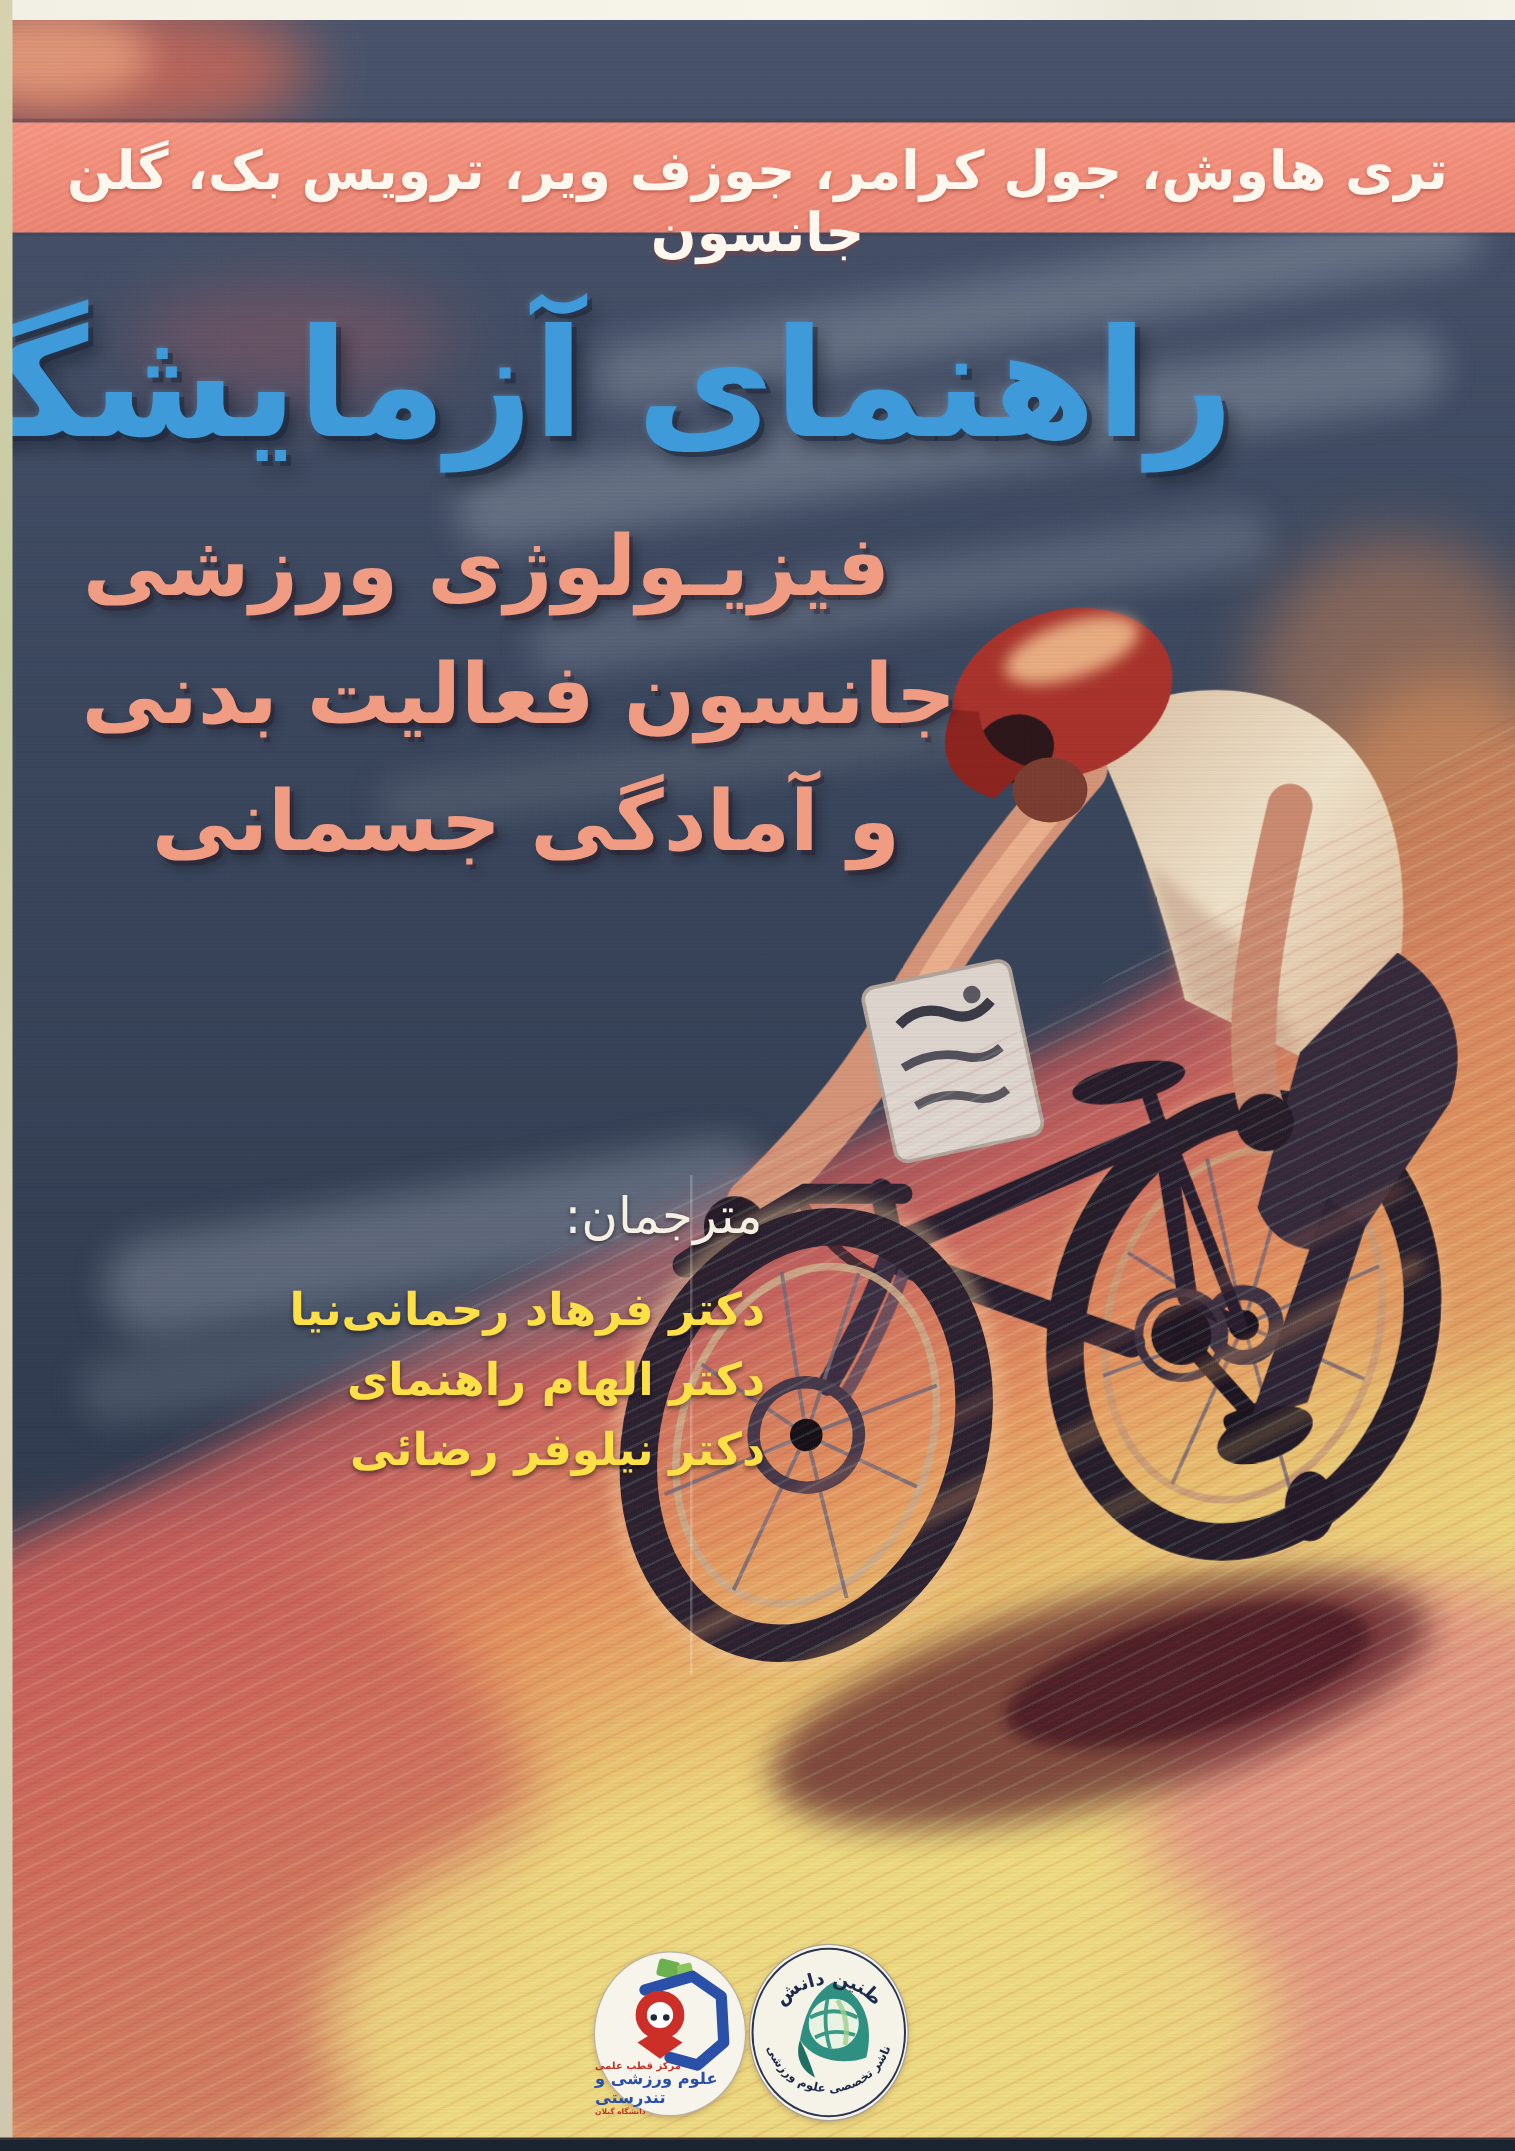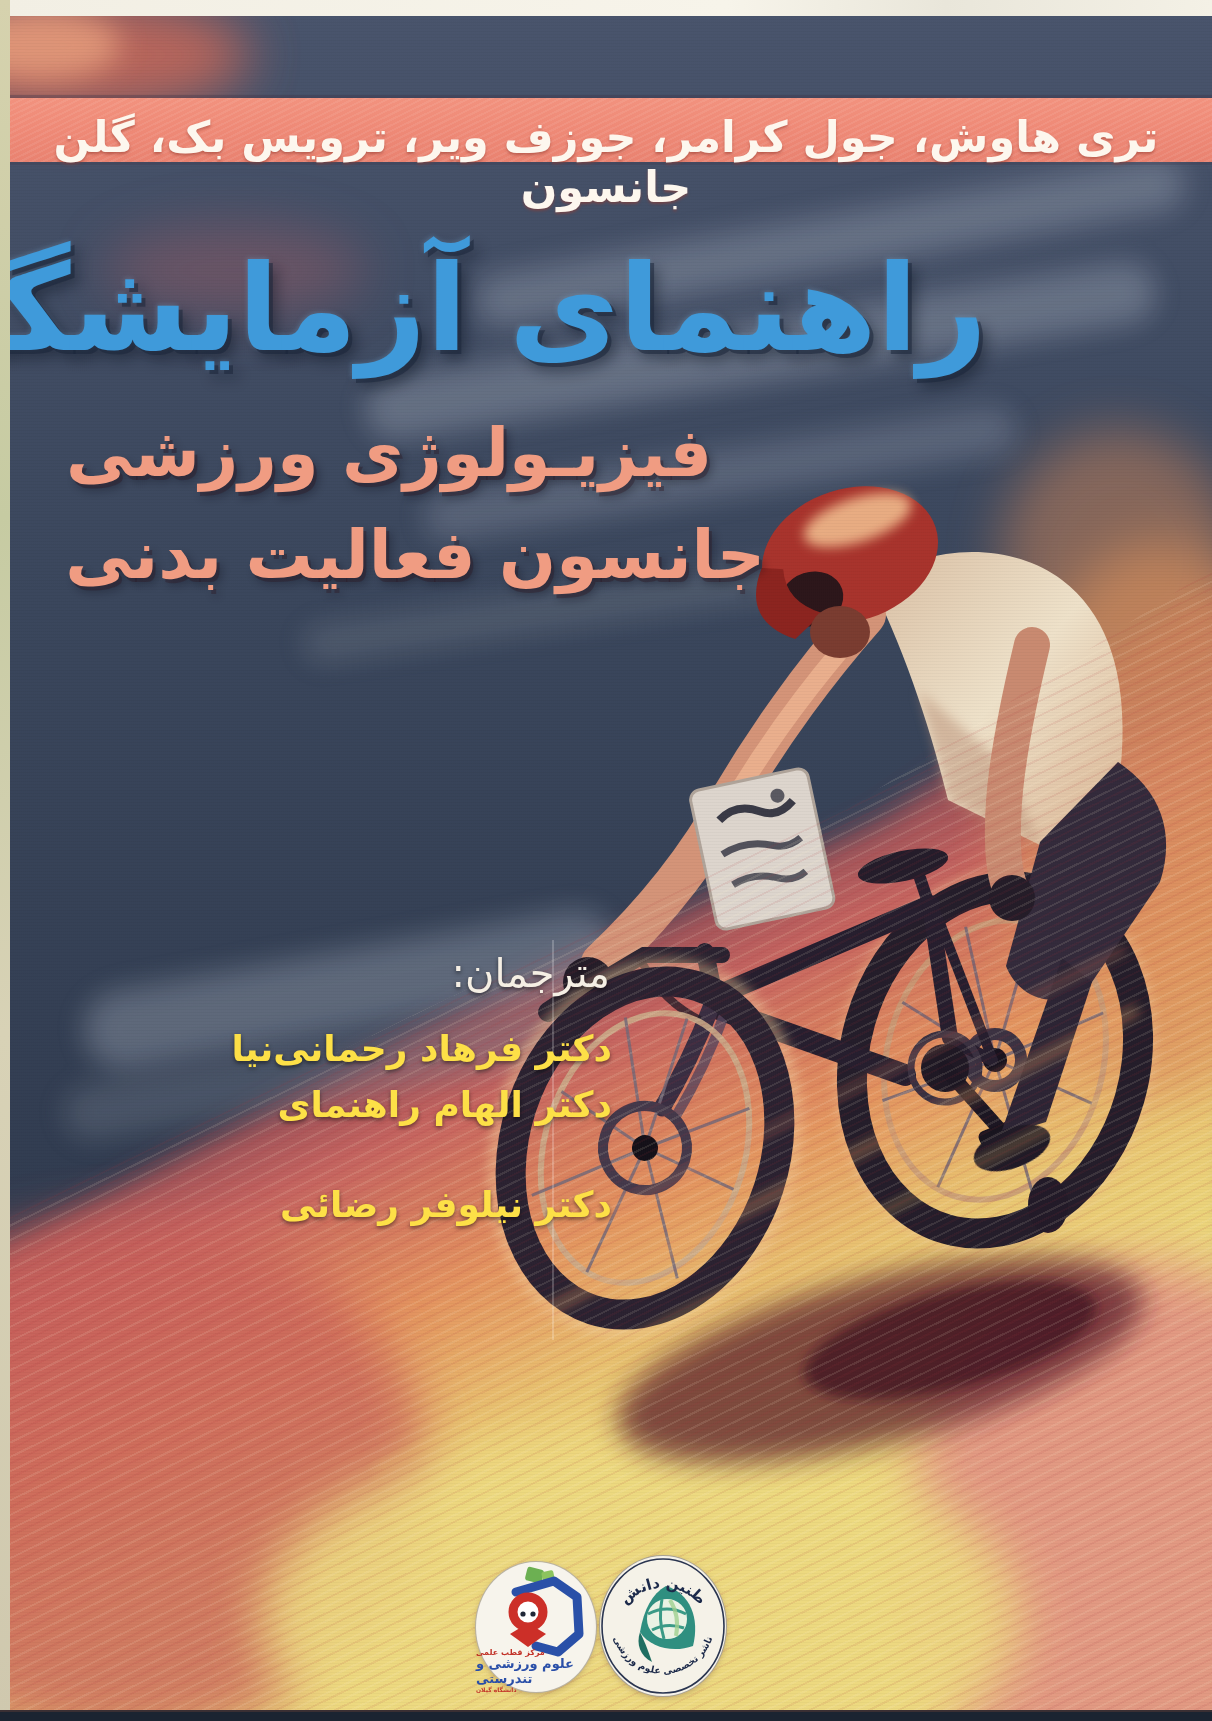--- a/index.html
+++ b/index.html
@@ -17,21 +17,21 @@
   .streaks-warm{position:absolute;inset:0;z-index:1;pointer-events:none;
     background:repeating-linear-gradient(154deg,rgba(255,245,214,.12) 0 2px,rgba(0,0,0,0) 2px 6px,rgba(173,46,56,.10) 6px 8px,rgba(0,0,0,0) 8px 13px);
     -webkit-clip-path:polygon(0 71%,34% 59%,70% 47%,100% 33%,100% 100%,0 100%);
     clip-path:polygon(0 71%,34% 59%,70% 47%,100% 33%,100% 100%,0 100%);opacity:.9;}
   .grain{position:absolute;inset:0;z-index:1;pointer-events:none;opacity:.5;
     background:repeating-linear-gradient(0deg,rgba(0,0,0,.05) 0 1px,rgba(0,0,0,0) 1px 3px),
                repeating-linear-gradient(90deg,rgba(255,255,255,.02) 0 1px,rgba(0,0,0,0) 1px 2px);}
   .scratch{position:absolute;left:552px;top:940px;width:2px;height:400px;background:rgba(255,255,255,.22);z-index:2;}
 
   
-  .banner{position:absolute;left:0;top:98px;width:100%;height:64px;z-index:3;
+  .banner{position:absolute;left:0;top:98px;width:100%;height:88px;z-index:3;
     background:linear-gradient(180deg,#f2927e 0%,#ef8a77 45%,#e98270 100%);
     box-shadow:0 -3px 0 rgba(60,50,70,.35),0 3px 0 rgba(60,50,70,.25);}
   .banner-inner{position:absolute;inset:0;
     background:repeating-linear-gradient(154deg,rgba(255,255,255,.07) 0 2px,rgba(0,0,0,0) 2px 5px);}
   .banner-text{position:absolute;width:100%;top:14px;text-align:center;direction:rtl;
     color:#fdf7ee;font-weight:bold;font-size:43px;letter-spacing:0;
     text-shadow:0 2px 3px rgba(150,60,50,.55);}
 
   
   .title{position:absolute;left:105px;right:225px;top:246px;z-index:3;text-align:center;direction:rtl;
@@ -42,21 +42,21 @@
     text-shadow:3px 4px 0 rgba(44,24,34,.38),5px 6px 9px rgba(10,10,20,.3);}
   .sub1{top:420px;right:500px;}
   .sub2{top:522px;right:447px;}
   .sub3{top:624px;right:492px;}
 
   
   .tr-heading{position:absolute;top:950px;right:602px;z-index:3;direction:rtl;color:#f5efe4;
     font-weight:normal;font-size:40px;text-shadow:0 2px 4px rgba(0,0,0,.5);}
   .tr-name{position:absolute;right:600px;z-index:3;direction:rtl;color:#fde047;font-weight:bold;
     font-size:36px;white-space:nowrap;text-shadow:0 2px 4px rgba(0,0,0,.5);}
-  .n1{top:1028px;} .n2{top:1084px;} .n3{top:1140px;margin-top:44px;}
+  .n1{top:1028px;} .n2{top:1084px;} .n3{top:1140px;}
 
   
   .logo{position:absolute;z-index:4;border-radius:50%;}
   .logo-univ{left:476px;top:1562px;width:120px;height:130px;background:#f7f4ec;
     box-shadow:0 0 0 1px #b9b2a2,0 2px 6px rgba(120,80,60,.4);}
   .logo-univ svg{position:absolute;left:0;top:0;}
   .univ-lines{position:absolute;left:0;right:0;top:86px;text-align:left;direction:rtl;line-height:1.15;}
   .univ-l1{font-size:8px;font-weight:bold;color:#c23228;}
   .univ-l2{font-size:13px;font-weight:bold;color:#2a4fa8;}
   .univ-l3{font-size:6px;font-weight:bold;color:#c23228;}
@@ -233,20 +233,21 @@
 
   <div class="banner">
     <div class="banner-inner"></div>
     <div class="banner-text">تری هاوش، جول کرامر، جوزف ویر، ترویس بک، گلن جانسون</div>
   </div>
 
   <div class="title">راهنمای آزمایشگاه</div>
 
   <div class="subtitle sub1">فیزیـولوژی ورزشی</div>
   <div class="subtitle sub2">جانسون فعالیت بدنی</div>
+  <div class="subtitle sub3">و آمادگی جسمانی</div>
 
   <div class="tr-heading">مترجمان:</div>
   <div class="tr-name n1">دکتر فرهاد رحمانی‌نیا</div>
   <div class="tr-name n2">دکتر الهام راهنمای</div>
   <div class="tr-name n3">دکتر نیلوفر رضائی</div>
 
   <div class="logo logo-univ">
     <svg width="120" height="130" viewBox="0 0 120 130" aria-hidden="true">
       <rect x="50" y="6" width="17" height="14" rx="3" fill="#6cb052" transform="rotate(14 58 13)"></rect>
       <rect x="66" y="9" width="12" height="10" rx="2" fill="#8cc45e" transform="rotate(-12 72 14)"></rect>

